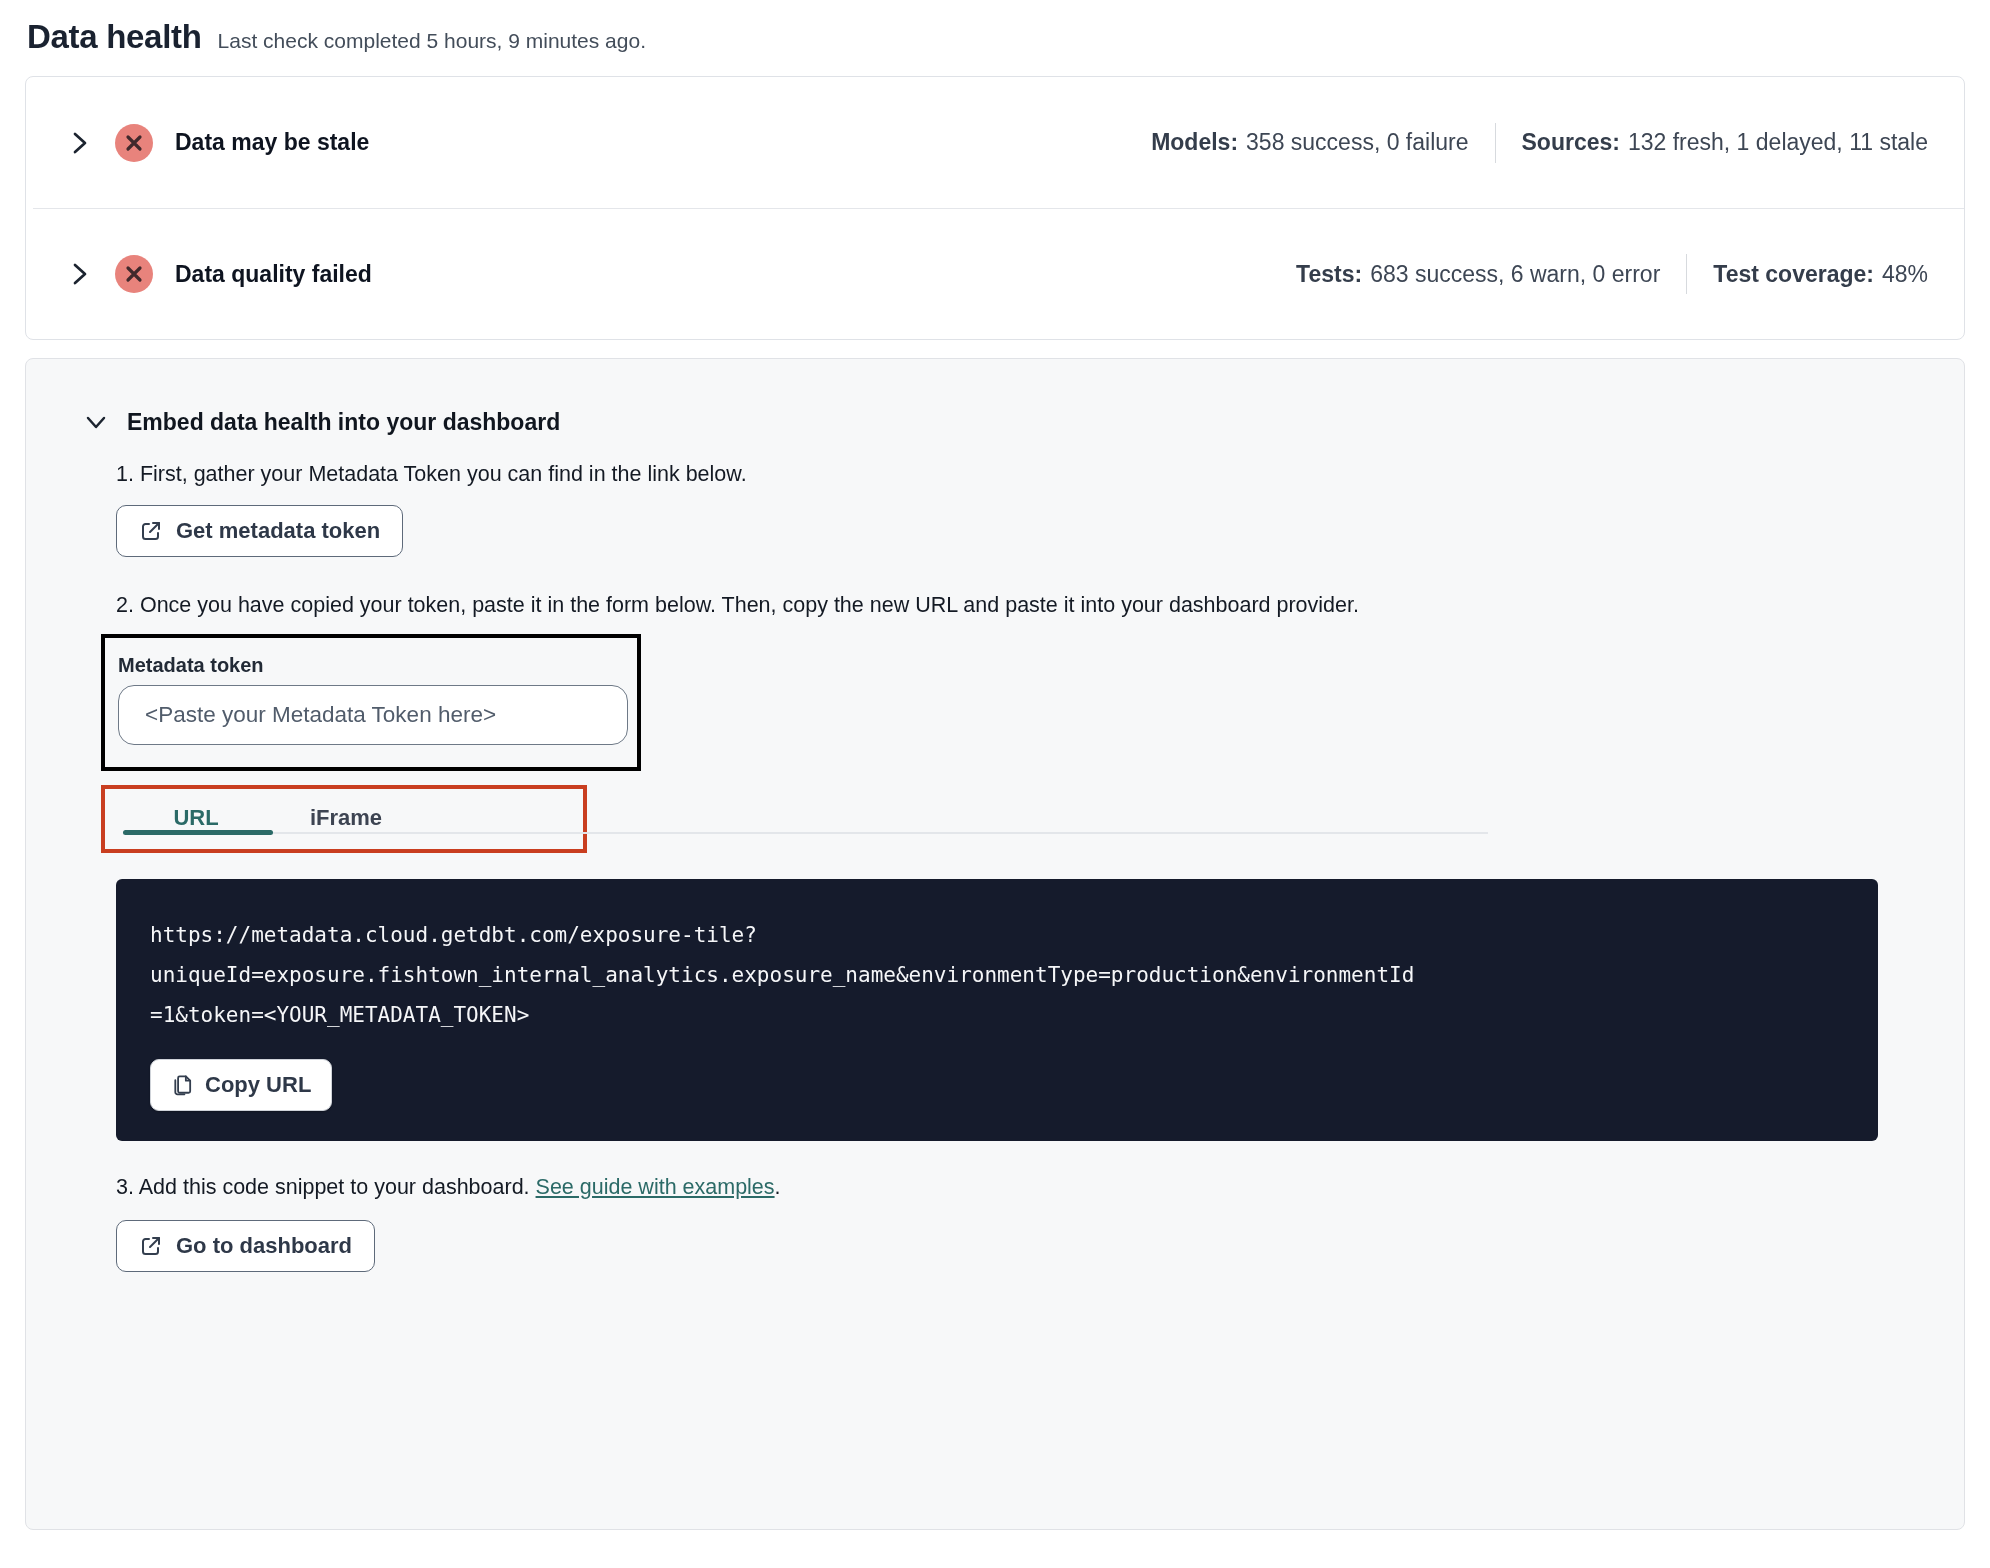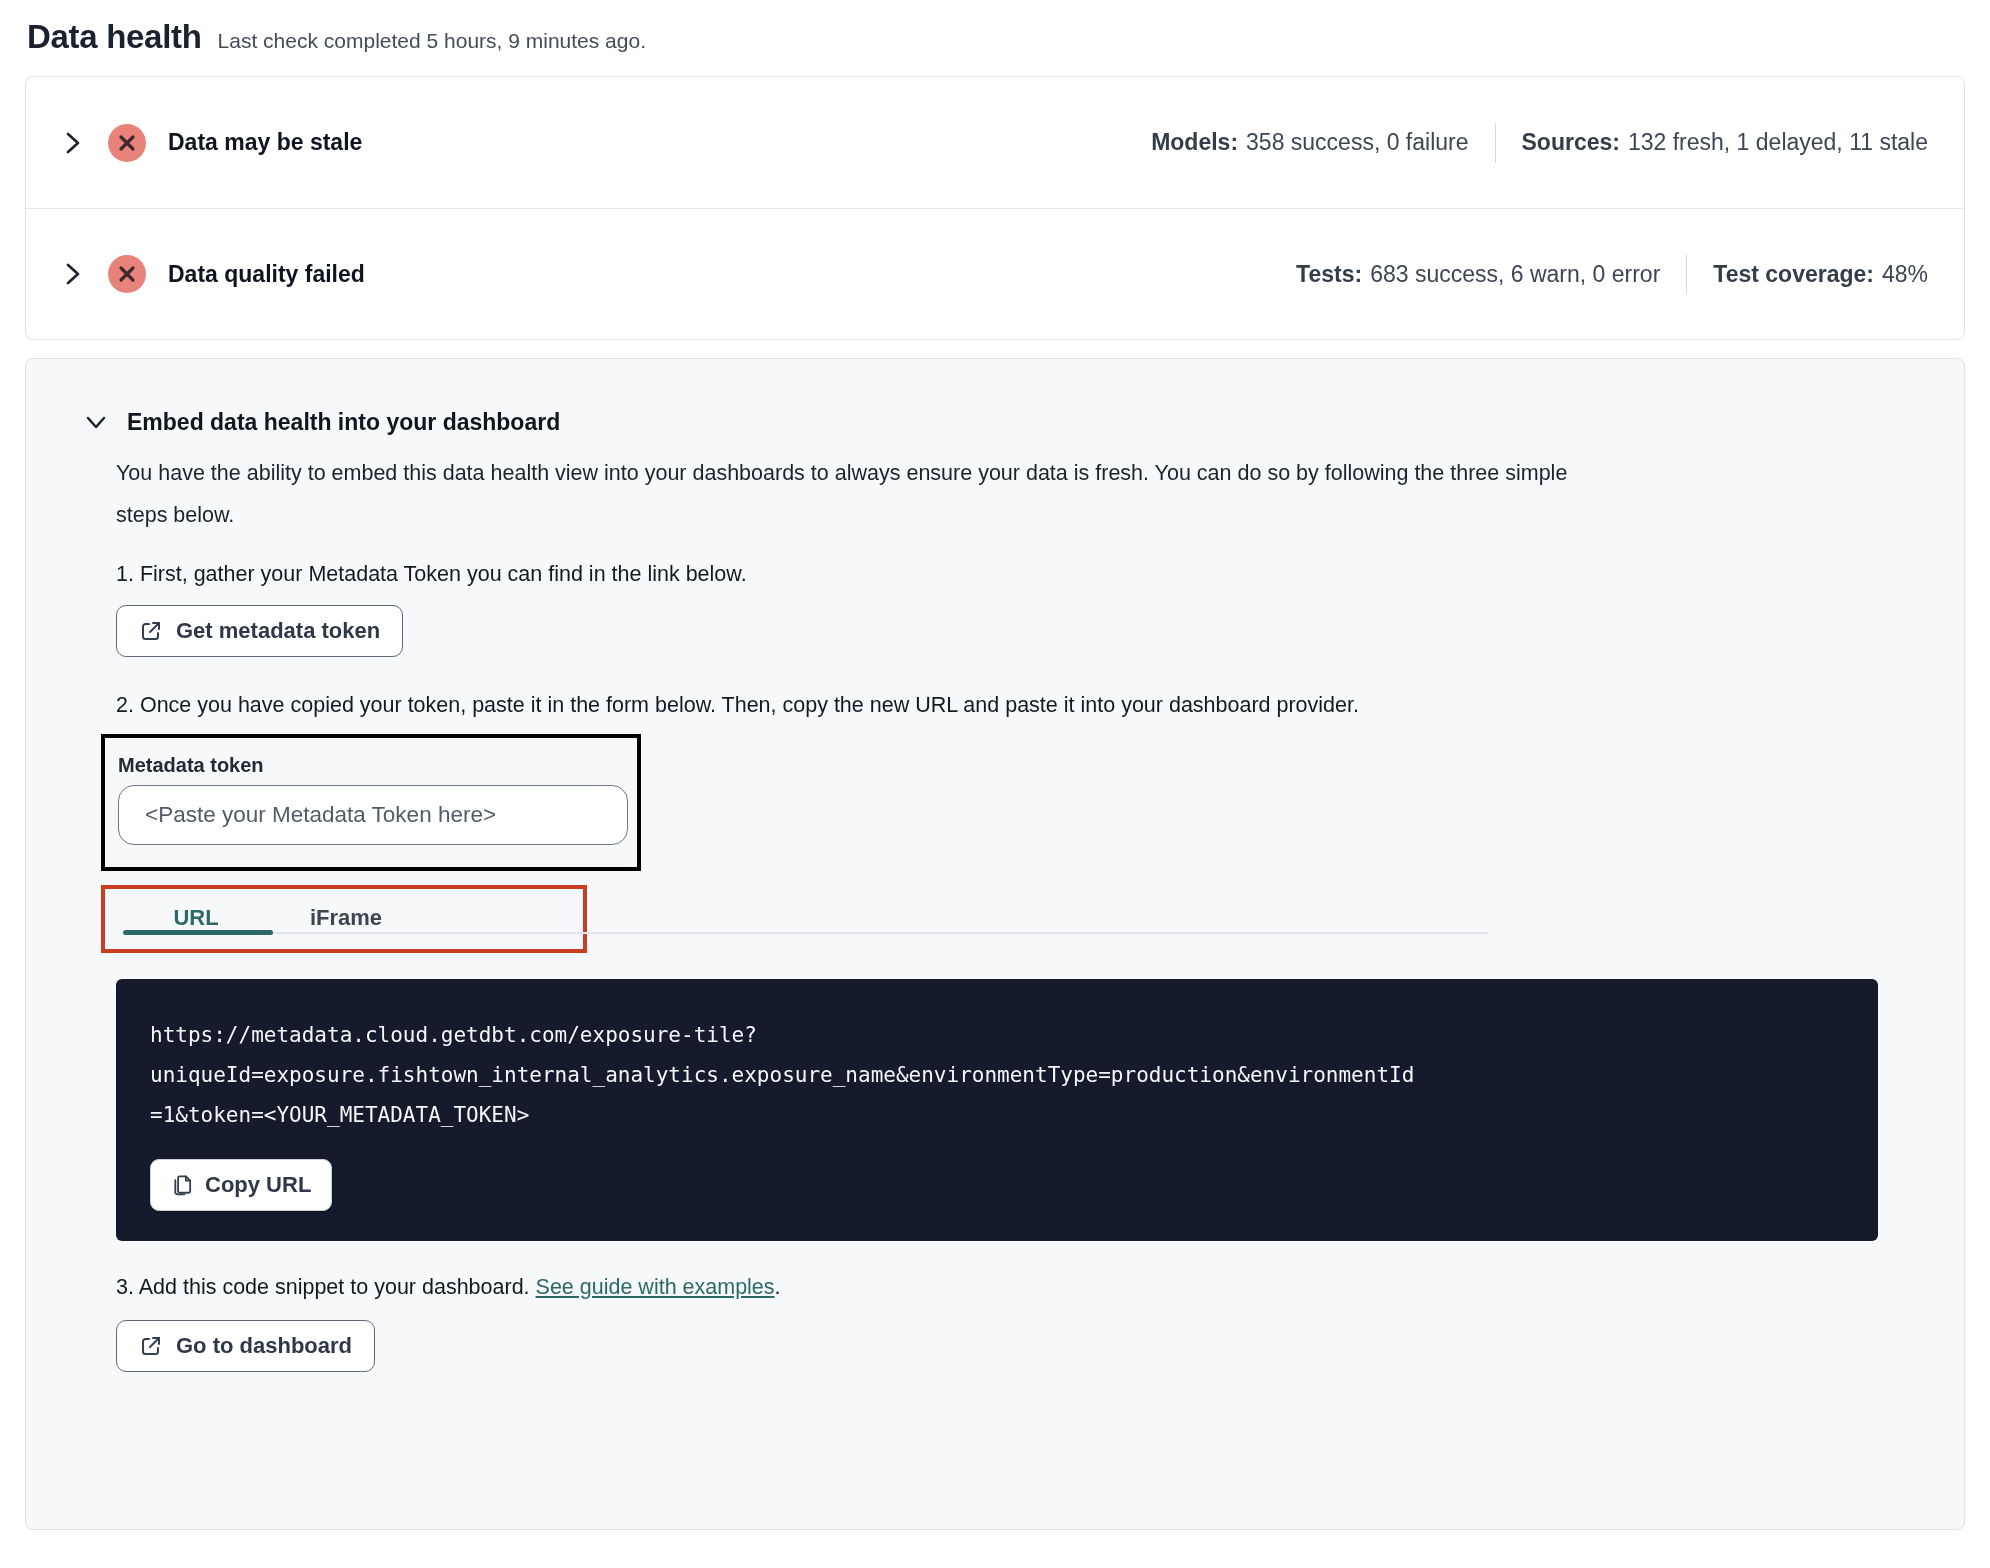--- a/index.html
+++ b/index.html
@@ -7,21 +7,21 @@
     font-family:"Liberation Sans", sans-serif; color:#1c232e; overflow:hidden; }
 
   .page { padding:16px 25px 0 25px; }
 
   
   .hdr { display:flex; align-items:baseline; gap:16px; margin:2px 0 20px 2px; }
   .hdr-title { font-size:33px; font-weight:600; color:#1a2230; letter-spacing:-0.3px; }
   .hdr-sub { font-size:21px; color:#434d5a; }
 
   
-  .card { border:1px solid #dfe2e7; border-radius:8px; background:#fff; }
+  .card { border:1px solid #dfe2e7; border-radius:8px; background:#fff;padding-left:7px; }
   .srow { display:flex; align-items:center; height:131px; padding:0 36px; }
   .srow + .srow { border-top:1px solid #e4e6ea; }
   .chev-btn { width:22px; display:flex; align-items:center; justify-content:center; cursor:pointer; }
   .sicon { margin-left:24px; display:flex; }
   .slabel { margin-left:22px; font-size:23px; font-weight:700; color:#0e1420; }
   .stats { margin-left:auto; display:flex; align-items:center; font-size:23px; color:#3d4654; }
   .stat-label { font-weight:700; color:#343d4b; margin-right:8px; }
   .vsep { width:1px; height:40px; background:#d7dade; margin:0 26px; }
 
   
@@ -131,21 +131,20 @@
 
     <div class="embed-hdr">
       <span>
         <svg width="26" height="20" viewBox="0 0 26 20">
             <polyline points="5,5 13,14 21,5" fill="none" stroke="#1c2430" stroke-width="2.5" stroke-linecap="round" stroke-linejoin="round"></polyline>
           </svg>
       </span>
       <span class="embed-title">Embed data health into your dashboard</span>
     </div>
 
-    <p class="embed-desc">You have the ability to embed this data health view into your dashboards to always ensure your data is fresh. You can do so by following the three simple steps below.</p>
 
     <div class="step">1. First, gather your Metadata Token you can find in the link below.</div>
 
     <button class="btn btn-get">
       <span>
         <svg width="24" height="24" viewBox="0 0 24 24" fill="none" stroke="#333e4e" stroke-width="2" stroke-linecap="round" stroke-linejoin="round">
             <path d="M10 5 H6.5 A2.5 2.5 0 0 0 4 7.5 V17.5 A2.5 2.5 0 0 0 6.5 20 H16.5 A2.5 2.5 0 0 0 19 17.5 V14"></path>
             <path d="M14 4 H20 V10"></path>
             <path d="M20 4 L11 13"></path>
           </svg>

